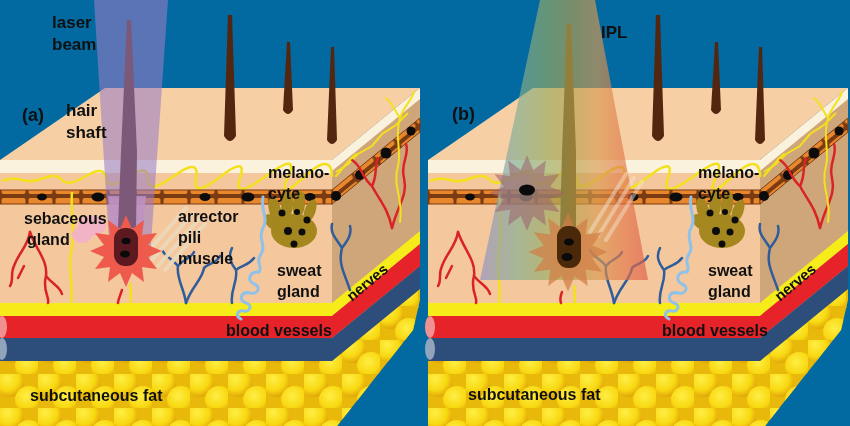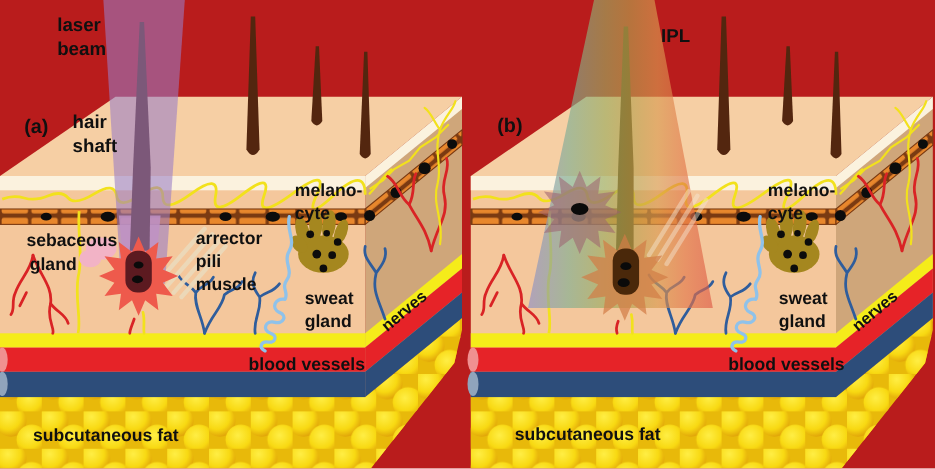--- a/index.html
+++ b/index.html
@@ -1,16 +1,16 @@
 <!DOCTYPE html>
 <html><head>
 <meta charset="utf-8">
 <style>
   html,body{margin:0;padding:0;background:#ffffff;}
-  .stage{width:850px;height:426px;position:relative;overflow:hidden;background:#b91c1c;}
+  .stage{width:850px;height:426px;position:relative;overflow:hidden;background:#0369a1;}
   svg{display:block;}
   text{font-family:"Liberation Sans","DejaVu Sans",sans-serif;font-weight:bold;fill:#101010;}
   .t16{font-size:16px;}
   .t17{font-size:17px;}
   .t18{font-size:18px;}
   .t15{font-size:15px;}
 </style>
 </head>
 <body>
 

